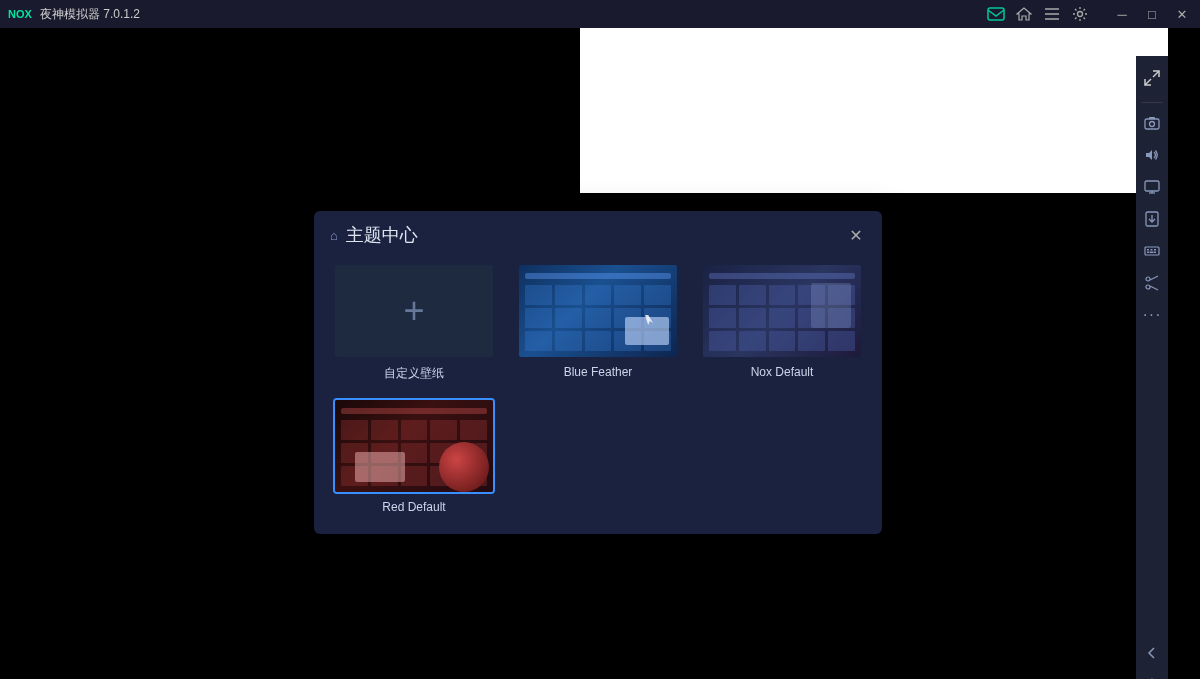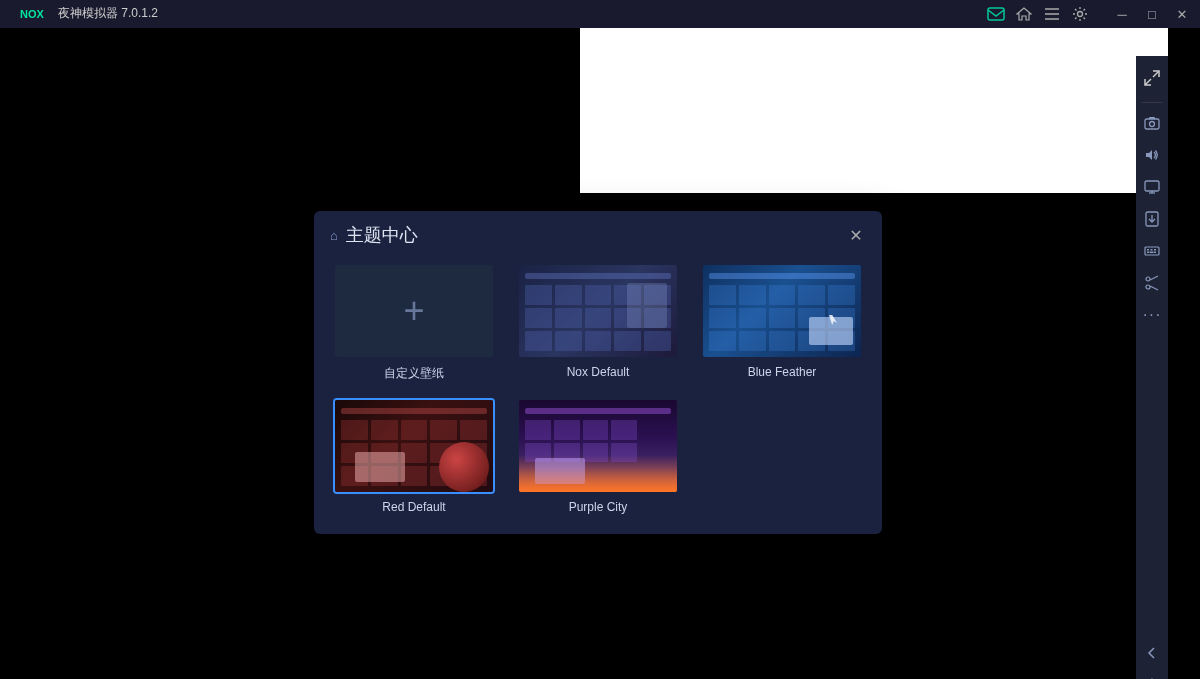--- a/index.html
+++ b/index.html
@@ -18,22 +18,22 @@
       top: 0; left: 0; right: 0;
       height: 28px;
       background: #1a1a2e;
       display: flex;
       align-items: center;
       justify-content: space-between;
       z-index: 100;
     }
     #titlebar-left {
       display: flex;
-      gap: 6px;
-      padding-left: 20px;
+      align-items: center;
+      padding-left: 8px;
     }
     .nox-logo {
       width: 32px;
       height: 18px;
       display: flex;
       align-items: center;
     }
     .nox-logo-text {
       font-size: 11px;
       color: #00e5a0;
@@ -529,47 +529,20 @@
         <div class="theme-thumbnail">
           <div class="thumb-custom">
             <span class="thumb-plus">+</span>
           </div>
         </div>
         <span class="theme-label">自定义壁纸</span>
       </div>
 
       <div class="theme-item">
         <div class="theme-thumbnail">
-          <div class="thumb-nox">
-            <div class="thumb-nox-bar"></div>
-            <div class="thumb-nox-grid">
-              <div class="thumb-nox-cell"></div>
-              <div class="thumb-nox-cell"></div>
-              <div class="thumb-nox-cell"></div>
-              <div class="thumb-nox-cell"></div>
-              <div class="thumb-nox-cell"></div>
-              <div class="thumb-nox-cell"></div>
-              <div class="thumb-nox-cell"></div>
-              <div class="thumb-nox-cell"></div>
-              <div class="thumb-nox-cell"></div>
-              <div class="thumb-nox-cell"></div>
-              <div class="thumb-nox-cell"></div>
-              <div class="thumb-nox-cell"></div>
-              <div class="thumb-nox-cell"></div>
-              <div class="thumb-nox-cell"></div>
-              <div class="thumb-nox-cell"></div>
-            </div>
-            <div class="thumb-nox-highlight"></div>
-          </div>
-        </div>
-        <span class="theme-label">Nox Default</span>
-      </div>
-
-      <div class="theme-item">
-        <div class="theme-thumbnail">
           <div class="thumb-blue">
             <div class="thumb-blue-bar"></div>
             <div class="thumb-blue-grid">
               <div class="thumb-blue-cell"></div>
               <div class="thumb-blue-cell"></div>
               <div class="thumb-blue-cell"></div>
               <div class="thumb-blue-cell"></div>
               <div class="thumb-blue-cell"></div>
               <div class="thumb-blue-cell"></div>
               <div class="thumb-blue-cell"></div>
@@ -582,20 +555,47 @@
               <div class="thumb-blue-cell"></div>
               <div class="thumb-blue-cell"></div>
             </div>
             <div class="thumb-blue-dialog"></div>
             <div class="thumb-blue-cursor"></div>
           </div>
         </div>
         <span class="theme-label">Blue Feather</span>
       </div>
 
+      <div class="theme-item">
+        <div class="theme-thumbnail">
+          <div class="thumb-nox">
+            <div class="thumb-nox-bar"></div>
+            <div class="thumb-nox-grid">
+              <div class="thumb-nox-cell"></div>
+              <div class="thumb-nox-cell"></div>
+              <div class="thumb-nox-cell"></div>
+              <div class="thumb-nox-cell"></div>
+              <div class="thumb-nox-cell"></div>
+              <div class="thumb-nox-cell"></div>
+              <div class="thumb-nox-cell"></div>
+              <div class="thumb-nox-cell"></div>
+              <div class="thumb-nox-cell"></div>
+              <div class="thumb-nox-cell"></div>
+              <div class="thumb-nox-cell"></div>
+              <div class="thumb-nox-cell"></div>
+              <div class="thumb-nox-cell"></div>
+              <div class="thumb-nox-cell"></div>
+              <div class="thumb-nox-cell"></div>
+            </div>
+            <div class="thumb-nox-highlight"></div>
+          </div>
+        </div>
+        <span class="theme-label">Nox Default</span>
+      </div>
+
       <div class="theme-item selected">
         <div class="theme-thumbnail">
           <div class="thumb-red">
             <div class="thumb-red-bar"></div>
             <div class="thumb-red-grid">
               <div class="thumb-red-cell"></div>
               <div class="thumb-red-cell"></div>
               <div class="thumb-red-cell"></div>
               <div class="thumb-red-cell"></div>
               <div class="thumb-red-cell"></div>
@@ -610,36 +610,16 @@
               <div class="thumb-red-cell"></div>
               <div class="thumb-red-cell"></div>
             </div>
             <div class="thumb-red-dialog"></div>
             <div class="thumb-red-planet"></div>
           </div>
         </div>
         <span class="theme-label">Red Default</span>
       </div>
 
-      <div class="theme-item">
-        <div class="theme-thumbnail">
-          <div class="thumb-purple">
-            <div class="thumb-purple-bar"></div>
-            <div class="thumb-purple-grid">
-              <div class="thumb-purple-cell"></div>
-              <div class="thumb-purple-cell"></div>
-              <div class="thumb-purple-cell"></div>
-              <div class="thumb-purple-cell"></div>
-              <div class="thumb-purple-cell"></div>
-              <div class="thumb-purple-cell"></div>
-              <div class="thumb-purple-cell"></div>
-              <div class="thumb-purple-cell"></div>
-            </div>
-            <div class="thumb-purple-dialog"></div>
-            <div class="thumb-purple-city"></div>
-          </div>
-        </div>
-        <span class="theme-label">Purple City</span>
-      </div>
 
     </div>
   </div>
 </div>
 
 </body></html>

